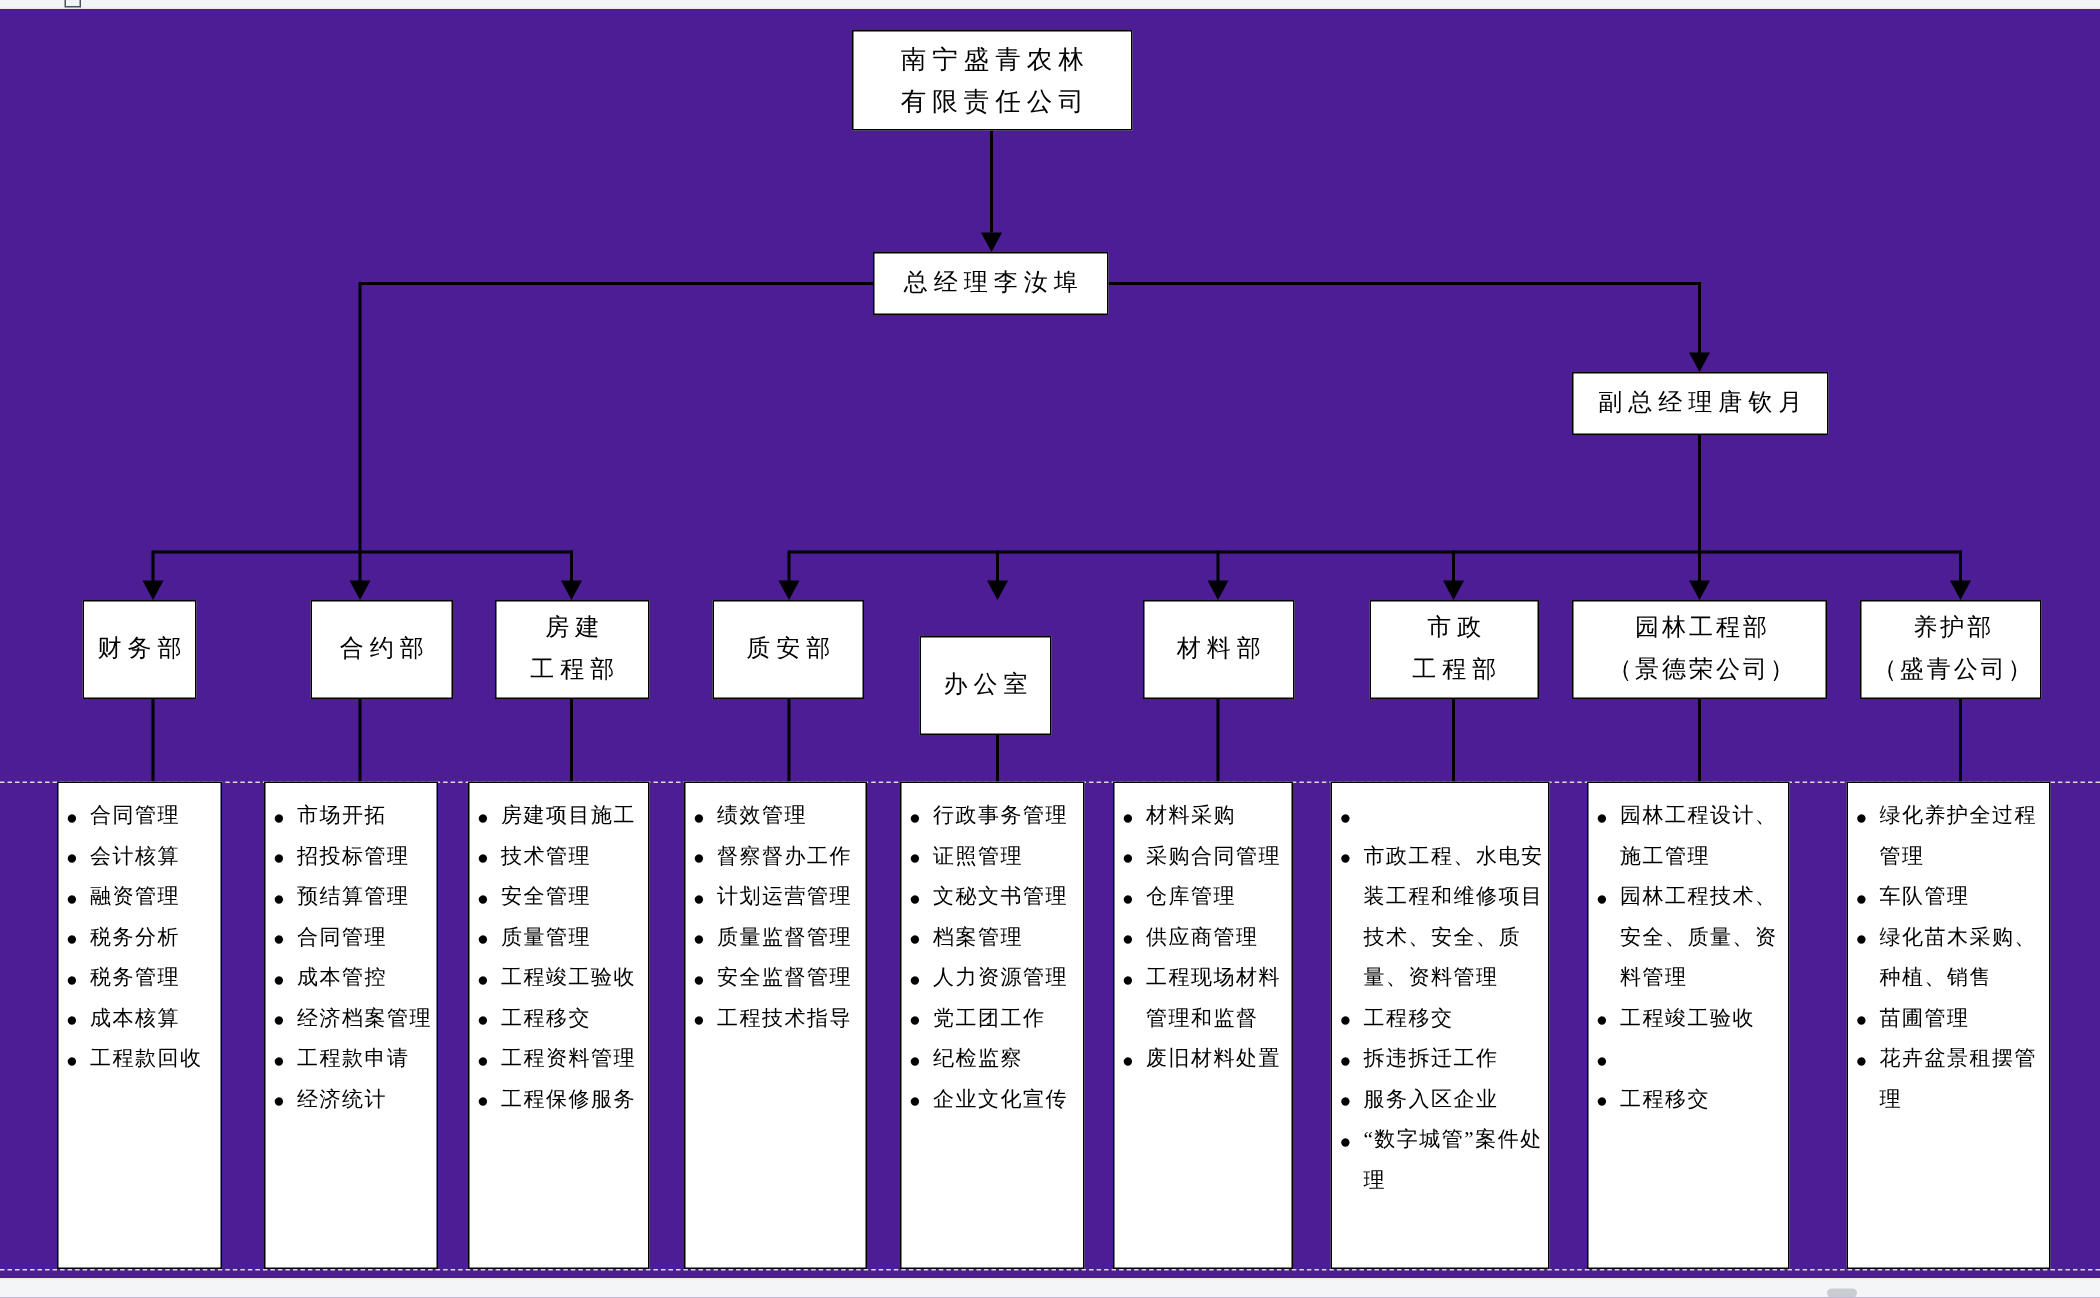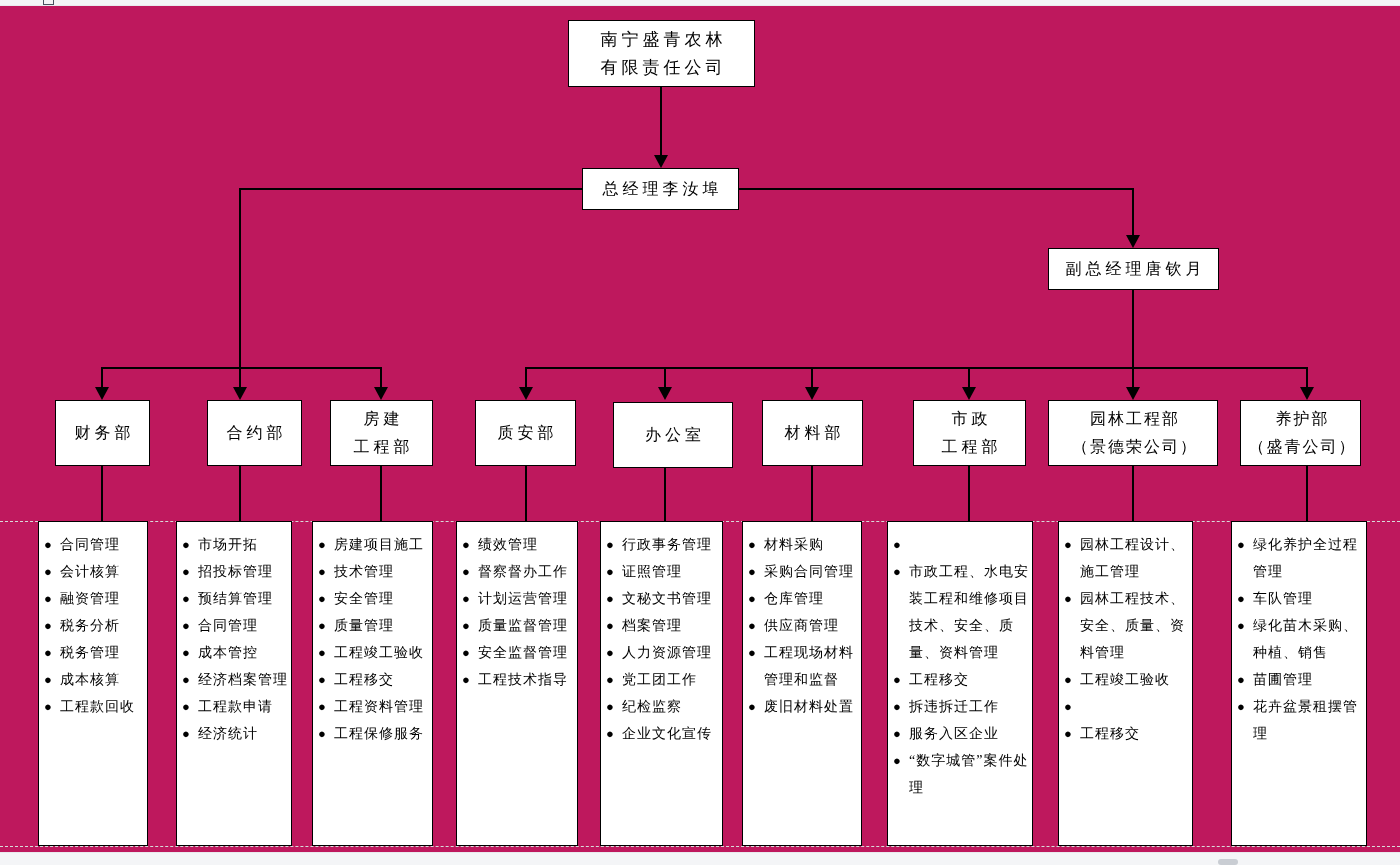--- a/index.html
+++ b/index.html
@@ -1,16 +1,16 @@
 <!DOCTYPE html>
 <html><head>
 <meta charset="utf-8">
 <style>
   html,body { margin:0; padding:0; background:#ffffff; }
-  .stage { position:relative; width:1400px; height:865px; background:#be185d; overflow:hidden;
+  .stage { position:relative; width:1400px; height:865px; background:#4c1d95; overflow:hidden;
            font-family:"Liberation Serif","DejaVu Serif",serif; color:#000; }
   .topstrip { position:absolute; left:0; top:0; width:1400px; height:5px; background:#f3f4f6; border-bottom:1px solid #e9eaed; }
   .tabsq { position:absolute; left:43px; top:-3px; width:9px; height:6px; border:1.5px solid #46505e; background:#f3f4f6; }
   .bottomstrip { position:absolute; left:0; top:852px; width:1400px; height:13px; background:#f4f5f7; border-top:1px solid #e9eaed; }
   .scrollthumb { position:absolute; left:1218px; top:859px; width:20px; height:6px; background:#c9cdd3; border-radius:3px; }
   .dash { position:absolute; left:0; width:1400px; height:0; border-top:1px dashed #d9d9d9; }
   .hline, .vline { position:absolute; background:#000; }
   .hline { height:1.5px; }
   .vline { width:1.5px; }
   .arrow { position:absolute; width:0; height:0; border-left:7px solid transparent; border-right:7px solid transparent; border-top:13px solid #000; }
@@ -85,34 +85,34 @@
   </div>
 
   <div class="box" style="left:582px;top:168px;width:157px;height:42px">
     <div class="ln">总经理李汝埠</div>
   </div>
 
   <div class="box" style="left:1048px;top:248px;width:171px;height:42px">
     <div class="ln">副总经理唐钦月</div>
   </div>
 
-  <div class="box" style="left:55px;top:400px;width:95px;height:66px">
+  <div class="box" style="left:55px;top:400px;width:76px;height:66px">
     <div class="ln">财务部</div>
   </div>
   <div class="box" style="left:207px;top:400px;width:95px;height:66px">
     <div class="ln">合约部</div>
   </div>
   <div class="box" style="left:330px;top:400px;width:103px;height:66px">
     <div class="ln">房建</div>
     <div class="ln">工程部</div>
   </div>
   <div class="box" style="left:475px;top:400px;width:101px;height:66px">
     <div class="ln">质安部</div>
   </div>
-  <div class="box" style="left:613px;top:402px;width:120px;height:66px">
+  <div class="box" style="left:613px;top:424px;width:88px;height:66px">
     <div class="ln">办公室</div>
   </div>
   <div class="box" style="left:762px;top:400px;width:101px;height:66px">
     <div class="ln">材料部</div>
   </div>
   <div class="box" style="left:913px;top:400px;width:113px;height:66px">
     <div class="ln">市政</div>
     <div class="ln">工程部</div>
   </div>
   <div class="box" style="left:1048px;top:400px;width:170px;height:66px;letter-spacing:2px">

